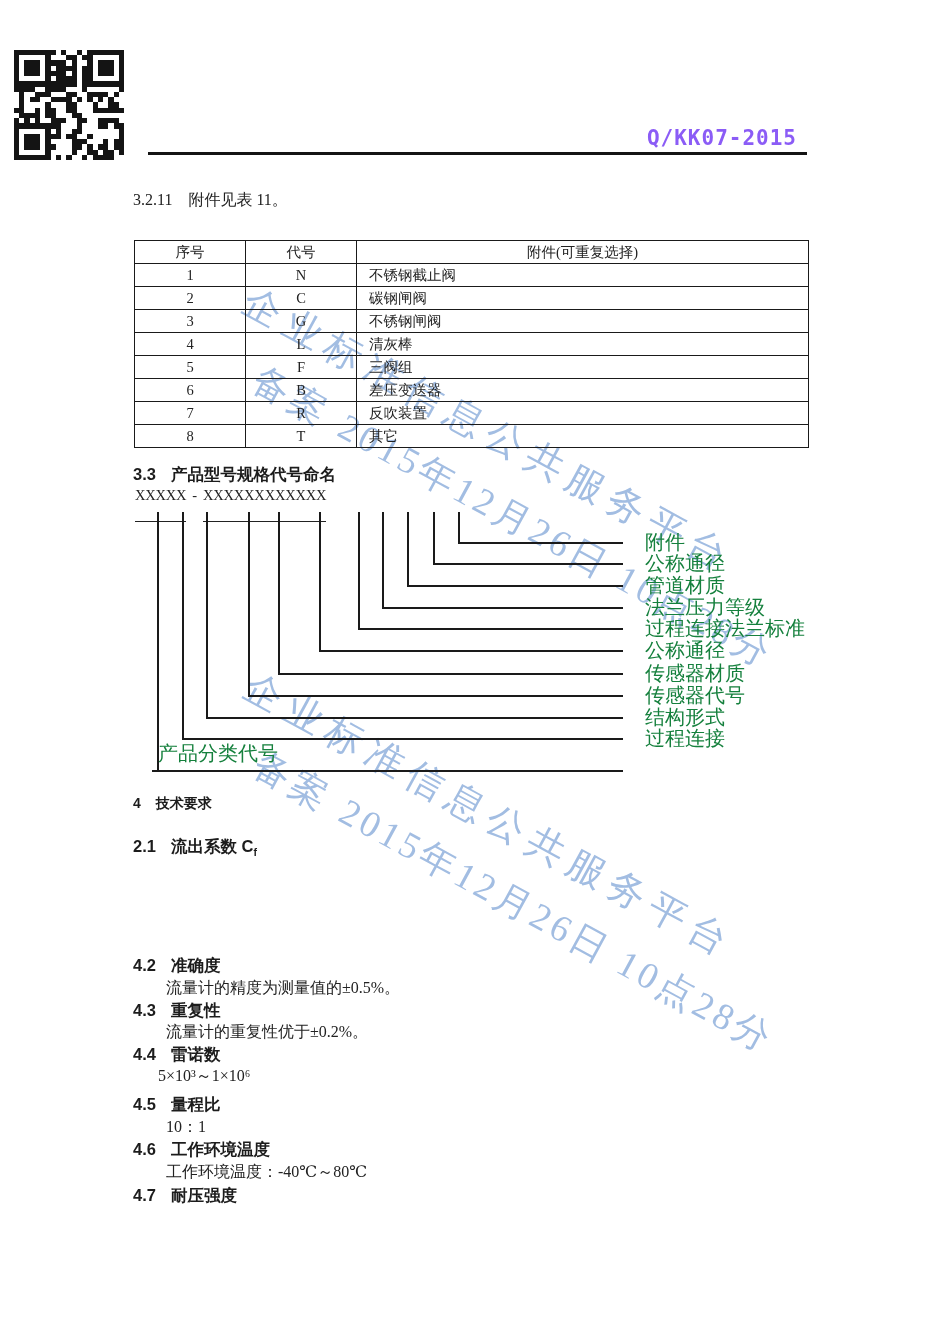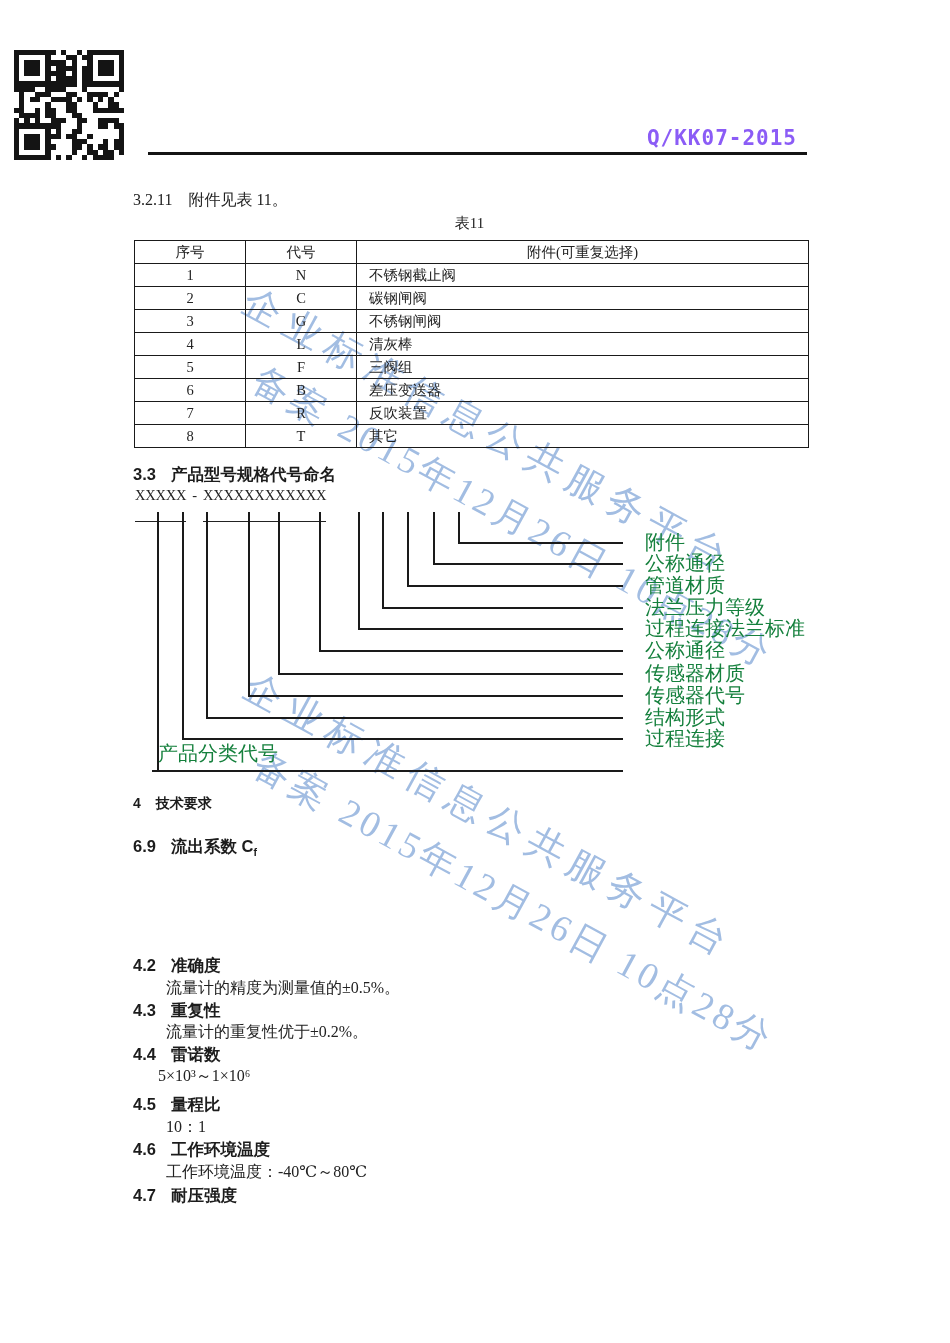--- a/index.html
+++ b/index.html
@@ -331,21 +331,20 @@
           <rect x="18" y="20" width="1" height="1"></rect>
         </g>
       </svg>
     <div class="doc-num">Q/KK07-2015</div>
     <div class="head-rule"></div>
 
     <div class="abs clause" style="left:133px;top:190px;">
       <span class="hnum">3.2.11</span><span>附件见表 11。</span>
     </div>
 
-    <div class="tbl-caption">表11</div>
 
     <table id="tbl11">
       <thead>
           <tr id="tbl-head-row">
             <th class="c0">序号</th>
             <th class="c1">代号</th>
             <th class="c2">附件(可重复选择)</th>
           </tr>
         </thead>
       <tbody id="tbl-body">
@@ -433,21 +432,21 @@
         <div class="dv" style="left: 157px; top: 512px; height: 258px;"></div>
         <div class="dh" style="left: 152px; top: 770px; width: 471px;"></div>
       </div>
     <div class="dlabel" style="left:158px;top:742px;">产品分类代号</div>
 
     <div class="abs heading" style="left:133px;top:795px;font-size:14px;">
       <span class="hnum">4</span><span>技术要求</span>
     </div>
 
     <div class="abs heading" style="left:133px;top:836px;">
-      <span class="hnum">6.9</span><span>流出系数 C</span><sub class="f">f</sub>
+      <span class="hnum">2.1</span><span>流出系数 C</span><sub class="f">f</sub>
     </div>
 
 
     <div class="abs heading" style="left:133px;top:955px;">
       <span class="hnum">4.2</span><span>准确度</span>
     </div>
     <div class="abs body-line" style="left:166px;top:978px;">流量计的精度为测量值的±0.5%。</div>
 
     <div class="abs heading" style="left:133px;top:1000px;">
       <span class="hnum">4.3</span><span>重复性</span>

